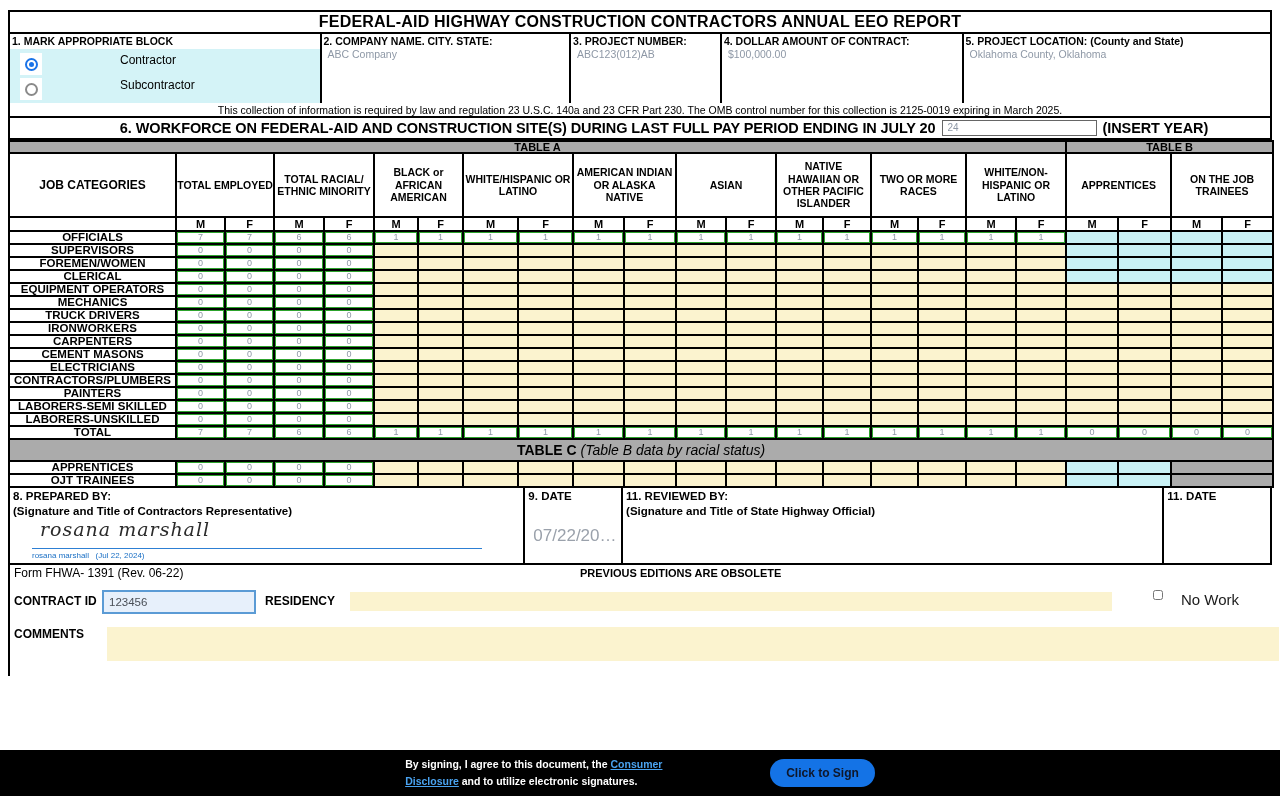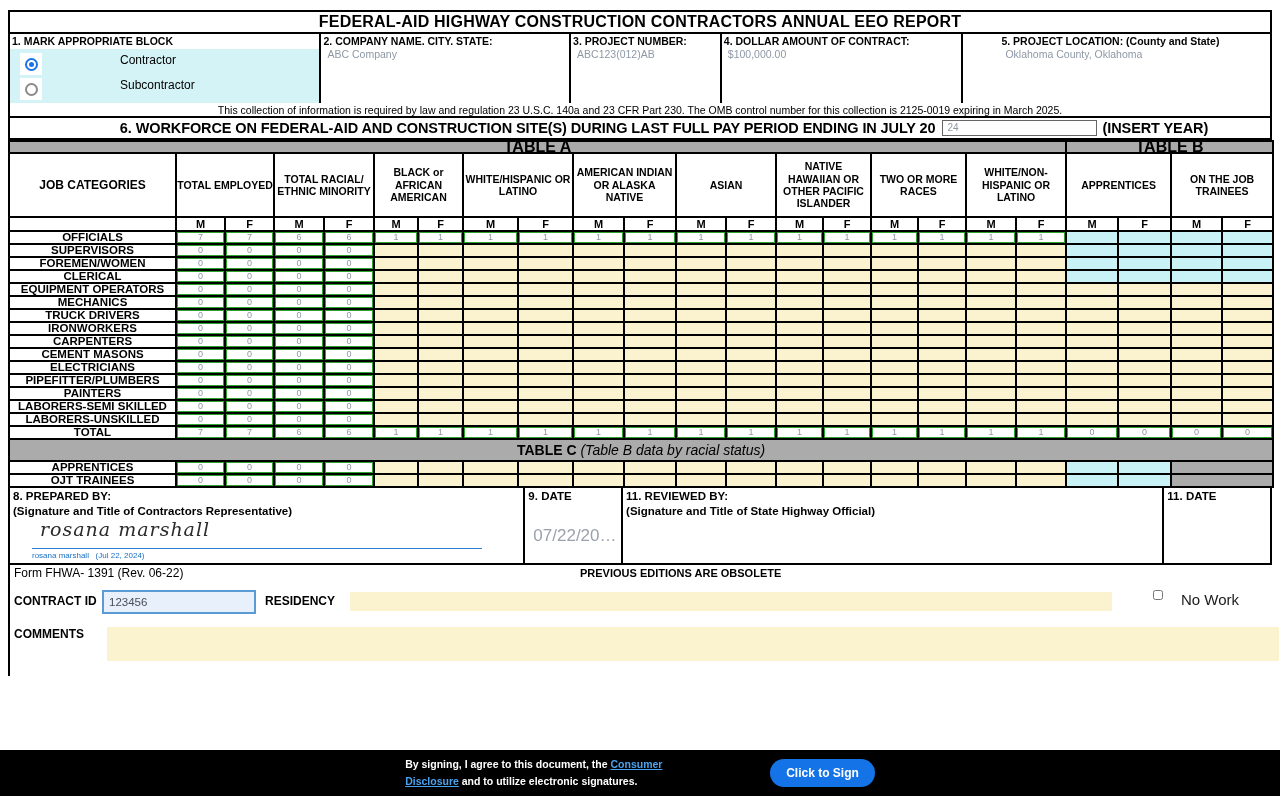--- a/index.html
+++ b/index.html
@@ -4,42 +4,42 @@
 <style>
   html,body{margin:0;padding:0;background:#fff;}
   body{width:1280px;height:796px;position:relative;font-family:"Liberation Sans",sans-serif;overflow:hidden;}
   .form{position:absolute;left:8px;top:10px;width:1264px;}
 
   .titlebar{border:2px solid #000;height:20px;display:flex;align-items:center;justify-content:center;
     font-weight:bold;font-size:16px;letter-spacing:.2px;}
 
   .blocks{display:flex;border-left:2px solid #000;border-right:2px solid #000;height:69px;}
   .blk{border-right:2px solid #000;box-sizing:border-box;position:relative;}
-  .blk:last-child{border-right:none;padding-left:36px;}
+  .blk:last-child{border-right:none;}
   .blk .lbl{font-weight:bold;font-size:10.5px;padding:1px 2px;white-space:nowrap;}
   .blk .val{font-size:10.5px;color:#8e98a6;padding:0 2px 0 6px;}
   .b1{width:312px;}.b2{width:250px;}.b3{width:151px;}.b4{width:242px;}.b5{width:307px;}
   .cyan-area{position:absolute;left:0;right:0;top:15px;bottom:0;background:#d4f3f7;padding-top:4px;}
   .radio-row{display:flex;align-items:flex-start;height:25px;padding-left:10px;}
   .rbox{width:22px;height:22px;background:#fff;display:flex;align-items:center;justify-content:center;}
   .radio{width:13px;height:13px;border-radius:50%;border:2px solid #8a8a8a;background:#fff;position:relative;box-sizing:border-box;}
   .radio.sel{border-color:#1a73e8;}
   .radio.sel::after{content:'';position:absolute;left:2px;top:2px;right:2px;bottom:2px;border-radius:50%;background:#1a73e8;}
   .radio-row .rlbl{font-size:12px;margin-left:78px;}
 
   .omb{border:2px solid #000;border-top:none;height:13px;display:flex;align-items:center;justify-content:center;
     font-size:10.5px;}
   .sec6{border:2px solid #000;border-top:none;height:20px;display:flex;align-items:center;justify-content:center;
     font-weight:bold;font-size:14.5px;letter-spacing:-.1px;padding-left:48px;}
   .yearbox{display:inline-block;width:148px;height:14px;border:1px solid #666;background:#fff;font-weight:normal;
     font-size:10px;color:#8e98a6;text-align:left;padding-left:5px;margin:0 6px;line-height:14px;}
 
   table.main{border-collapse:collapse;table-layout:fixed;width:1264px;}
   table.main td{border:2px solid #000;padding:0;text-align:center;overflow:hidden;}
-  .band-row td{background:#ababab;font-weight:bold;font-size:16px;height:10px;line-height:10px;}
+  .band-row td{background:#ababab;font-weight:bold;font-size:11px;height:10px;line-height:10px;}
   .ghead td{font-weight:bold;font-size:10.5px;line-height:1.18;height:62px;white-space:normal;vertical-align:middle;}
   .ghead td.jobhead{font-size:12px;}
   .mfrow td{font-weight:bold;font-size:11px;height:12px;line-height:12px;}
   tr.drow td{height:11px;line-height:11px;}
   td.cat{text-align:left;font-weight:bold;font-size:11.5px;padding-left:2px;white-space:nowrap;background:#fff;}
   td.vc{font-size:9px;color:#8e98a6;background:#fff;box-shadow:inset 0 0 0 1px #2da32d;}
   td.yc{background:#fbf3cf;}
   td.cyc{background:#c9f2f6;}
   td.gc{background:#ababab;}
   .bandc-row td{background:#ababab;height:20px;font-size:14px;}
@@ -67,21 +67,21 @@
   .res-field{position:absolute;left:340px;top:11px;width:762px;height:19px;background:#fbf3cf;}
   .nowork{position:absolute;left:1143px;top:9px;display:flex;align-items:center;}
   .nowork input{width:10px;height:10px;accent-color:#c9b458;margin:0 0 8px 0;}
   .nowork .nwlbl{font-size:15px;color:#1a1a1a;margin-left:18px;}
   .comments-field{position:absolute;left:97px;top:46px;width:1172px;height:34px;background:#fbf3cf;}
 
   .signbar{position:absolute;left:0;bottom:0;width:1280px;height:46px;background:#000;
     display:flex;align-items:center;justify-content:center;}
   .signbar .txt{width:295px;color:#fff;font-size:10.5px;line-height:1.6;font-weight:bold;}
   .signbar a{color:#4aa3f0;}
-  .signbtn{margin-left:70px;background:#1473e6;color:#ffffff;border:none;border-radius:14px;
+  .signbtn{margin-left:70px;background:#1473e6;color:#0f172a;border:none;border-radius:14px;
     padding:7px 16px;font-size:12px;font-weight:bold;font-family:"Liberation Sans",sans-serif;cursor:pointer;}
 </style>
 </head>
 <body>
 
 <div class="form">
 
   <div class="titlebar">FEDERAL-AID HIGHWAY CONSTRUCTION CONTRACTORS ANNUAL EEO REPORT</div>
 
   <div class="blocks">
@@ -467,21 +467,21 @@
           <td class="yc"></td>
           <td class="yc"></td>
           <td class="yc"></td>
           <td class="yc"></td>
           <td class="yc"></td>
           <td class="yc"></td>
           <td class="yc"></td>
           <td class="yc"></td>
         </tr>
         <tr class="drow">
-          <td class="cat">PIPEFITTER/PLUMBERS</td>
+          <td class="cat">CONTRACTORS/PLUMBERS</td>
           <td class="vc">0</td>
           <td class="vc">0</td>
           <td class="vc">0</td>
           <td class="vc">0</td>
           <td class="yc"></td>
           <td class="yc"></td>
           <td class="yc"></td>
           <td class="yc"></td>
           <td class="yc"></td>
           <td class="yc"></td>

